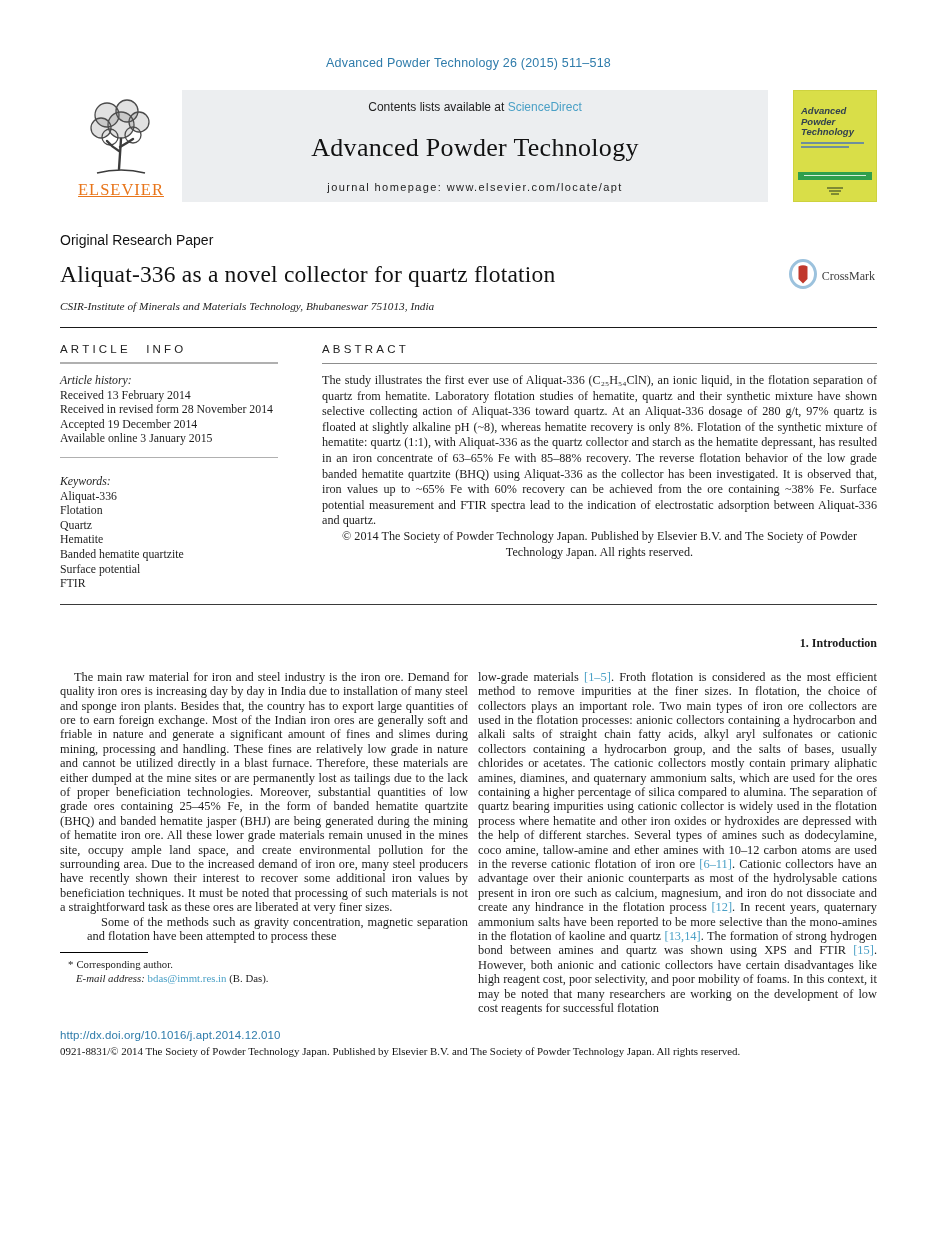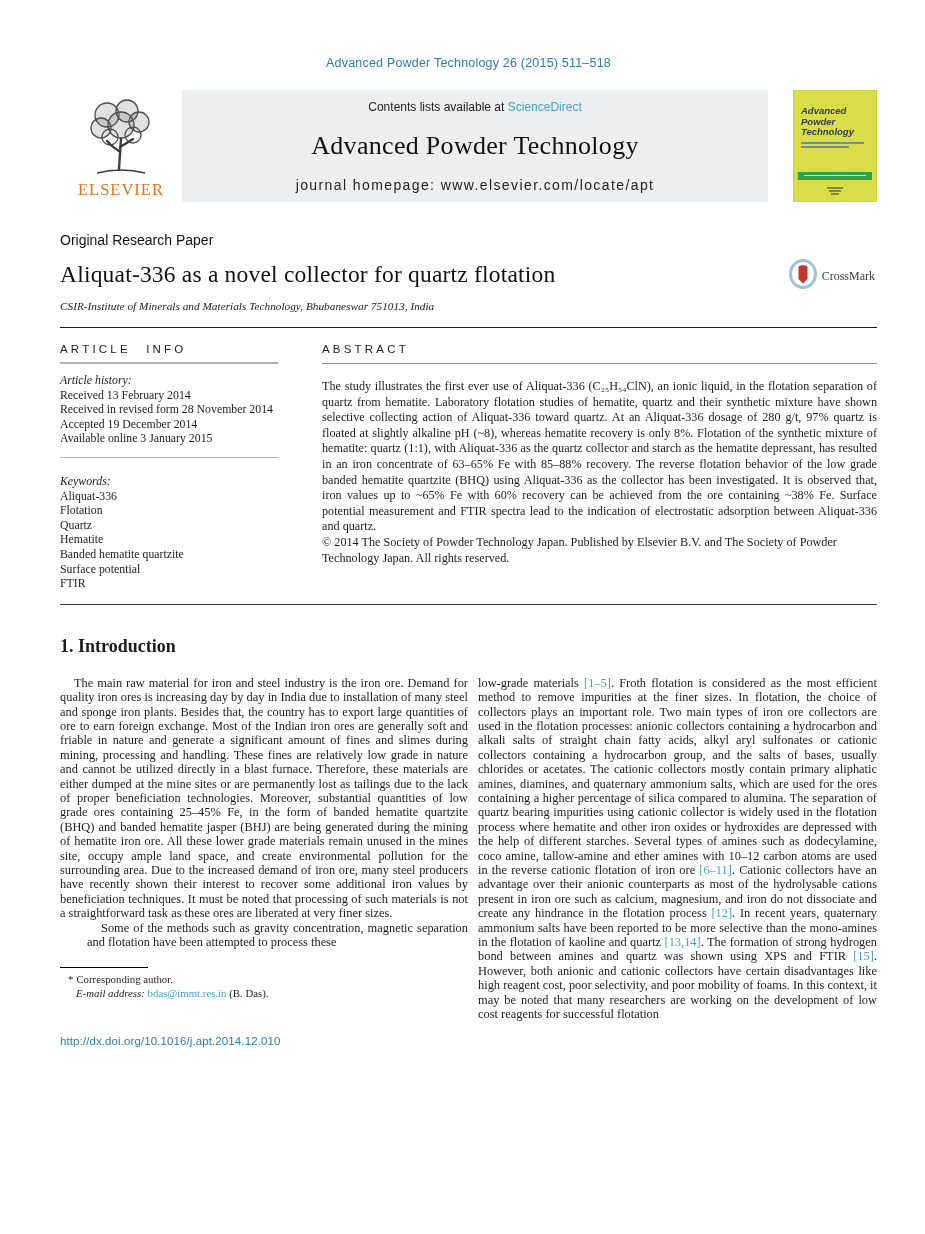--- a/index.html
+++ b/index.html
@@ -21,29 +21,29 @@
   
   .citation{
     text-align:center;font-family:"Liberation Sans",sans-serif;
     font-size:12.5px;color:var(--link);letter-spacing:.2px;
   }
 
   
   .header-row{display:flex;margin-top:20px;height:112px;}
   .logo-box{width:122px;display:flex;flex-direction:column;align-items:center;justify-content:flex-end;padding-bottom:2px;}
   .logo-box svg{display:block;}
-  .elsevier-wordmark{font-family:"Liberation Serif",serif;font-size:16.5px;color:var(--elsevier-orange);letter-spacing:1px;margin-top:1px;}
+  .elsevier-wordmark{font-family:"Liberation Serif",serif;font-size:16.5px;color:var(--elsevier-orange);letter-spacing:1px;margin-top:1px;text-decoration:underline;}
   .banner{
     flex:1;background:var(--banner);display:flex;flex-direction:column;align-items:center;
     justify-content:space-between;padding:10px 20px 9px;
   }
   .contents-line{font-family:"Liberation Sans",sans-serif;font-size:12px;color:#222;}
   .contents-line .sd-link{color:var(--link-light);}
   .journal-title{font-family:"Liberation Serif",serif;font-size:26px;color:#111;letter-spacing:.3px;}
-  .homepage-line{font-family:"Liberation Sans",sans-serif;font-size:14px;letter-spacing:1.4px;color:#222;}
+  .homepage-line{font-family:"Liberation Sans",sans-serif;font-size:11px;letter-spacing:1.4px;color:#222;}
 
   
   .cover{width:84px;margin-left:25px;background:#d9de48;position:relative;padding:15px 7px 0;border:1px solid #cdd23e;}
   .cover-title{font-family:"Liberation Sans",sans-serif;font-style:italic;font-weight:bold;font-size:9.5px;line-height:10.5px;color:#31404e;}
   .cover-sub{margin-top:4px;}
   .cover-sub .bar{height:2px;background:#4a74b8;opacity:.75;margin-bottom:2px;}
   .cover-band{position:absolute;left:4px;right:4px;bottom:21px;height:8px;background:#2f9f4c;}
   .cover-band::after{content:"";position:absolute;left:6px;right:6px;top:3px;height:1px;background:rgba(255,255,255,.8);}
   .cover-emblem{position:absolute;bottom:5px;left:50%;transform:translateX(-50%);width:16px;}
   .cover-emblem .bar{height:1.5px;background:#7f8a33;margin-bottom:1.5px;}
@@ -67,35 +67,35 @@
   .abs-col{flex:1;}
   .sec-heading{
     font-family:"Liberation Sans",sans-serif;font-size:11.5px;color:#222;
     letter-spacing:3.2px;word-spacing:9px;padding-top:15px;
   }
   .info-head-rule{border:none;border-top:2px solid var(--rule-gray);margin:7px 0 0;}
   .abs-head-rule{border:none;border-top:1px solid #8d8d8d;margin:8px 0 0;}
   .info-body{font-size:11.8px;line-height:14.6px;margin-top:9px;}
   .info-label{font-style:italic;}
   .info-divider{border:none;border-top:1px solid var(--rule-gray);margin:11px 0 9px;}
-  .abs-body{font-size:12.2px;line-height:15.6px;text-align:justify;margin-top:15px;}
-  .abs-copyright{font-size:12.2px;line-height:15.6px;text-align:left;}
-
-  
-  .intro-heading{margin-top:31px;font-weight:bold;font-size:18px;}
+  .abs-body{font-size:12.2px;line-height:15.6px;text-align:justify;margin-top:9px;}
+  .abs-copyright{font-size:12.2px;line-height:15.6px;text-align:center;}
+
+  
+  .intro-heading{margin-top:31px;font-weight:bold;font-size:12px;text-align:right;}
   .body-cols{display:flex;margin-top:19px;}
   .col-left{width:408px;margin-right:10px;flex:none;}
   .col-right{flex:1;}
   .para{font-size:12.4px;line-height:14.4px;text-align:justify;}
   .para + .para{margin-top:0;margin-left:27px;}
   .para.indent{text-indent:14px;}
   .ref-link{color:var(--link-light);}
 
   
-  .footnote{margin-top:18px;}
+  .footnote{margin-top:9px;}
   .footnote-rule{width:88px;border:none;border-top:1px solid #000;margin:0 0 5px;}
   .footnote-line{font-size:10.8px;line-height:13.5px;padding-left:8px;}
   .footnote-line .star{margin-right:3px;}
   .footnote-email{padding-left:16px;font-size:10.8px;line-height:13.5px;}
   .footnote-email .em-label{font-style:italic;}
   .footnote-email .email-link{color:var(--link-light);}
 
   
   .footer{margin-top:14px;}
   .doi-link{font-size:11.5px;color:var(--link);font-family:"Liberation Sans",sans-serif;letter-spacing:.1px;}
@@ -239,15 +239,16 @@
         </div>
       </div>
     </div>
     <div class="col-right">
       <div class="para"><span>low-grade materials </span><span class="ref-link">[1–5]</span><span>. Froth flotation is considered as the most efficient method to remove impurities at the finer sizes. In flotation, the choice of collectors plays an important role. Two main types of iron ore collectors are used in the flotation processes: anionic collectors containing a hydrocarbon and alkali salts of straight chain fatty acids, alkyl aryl sulfonates or cationic collectors containing a hydrocarbon group, and the salts of bases, usually chlorides or acetates. The cationic collectors mostly contain primary aliphatic amines, diamines, and quaternary ammonium salts, which are used for the ores containing a higher percentage of silica compared to alumina. The separation of quartz bearing impurities using cationic collector is widely used in the flotation process where hematite and other iron oxides or hydroxides are depressed with the help of different starches. Several types of amines such as dodecylamine, coco amine, tallow-amine and ether amines with 10–12 carbon atoms are used in the reverse cationic flotation of iron ore </span><span class="ref-link">[6–11]</span><span>. Cationic collectors have an advantage over their anionic counterparts as most of the hydrolysable cations present in iron ore such as calcium, magnesium, and iron do not dissociate and create any hindrance in the flotation process </span><span class="ref-link">[12]</span><span>. In recent years, quaternary ammonium salts have been reported to be more selective than the mono-amines in the flotation of kaoline and quartz </span><span class="ref-link">[13,14]</span><span>. The formation of strong hydrogen bond between amines and quartz was shown using XPS and FTIR </span><span class="ref-link">[15]</span><span>. However, both anionic and cationic collectors have certain disadvantages like high reagent cost, poor selectivity, and poor mobility of foams. In this context, it may be noted that many researchers are working on the development of low cost reagents for successful flotation</span></div>
     </div>
   </div>
 
   <div class="footer">
     <div class="doi-link">http://dx.doi.org/10.1016/j.apt.2014.12.010</div>
+    <div class="issn-line">0921-8831/© 2014 The Society of Powder Technology Japan. Published by Elsevier B.V. and The Society of Powder Technology Japan. All rights reserved.</div>
   </div>
 
 </div>
 
 </body></html>

